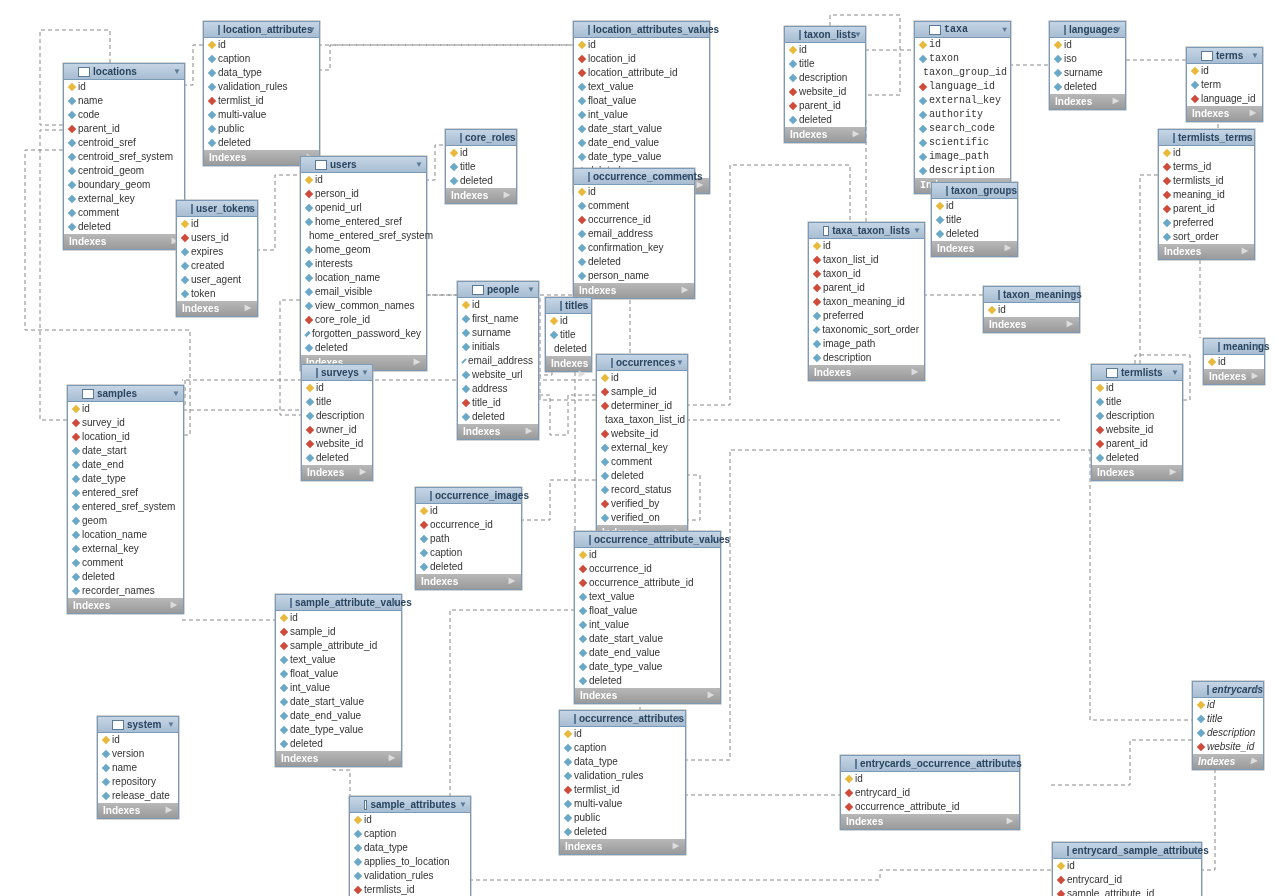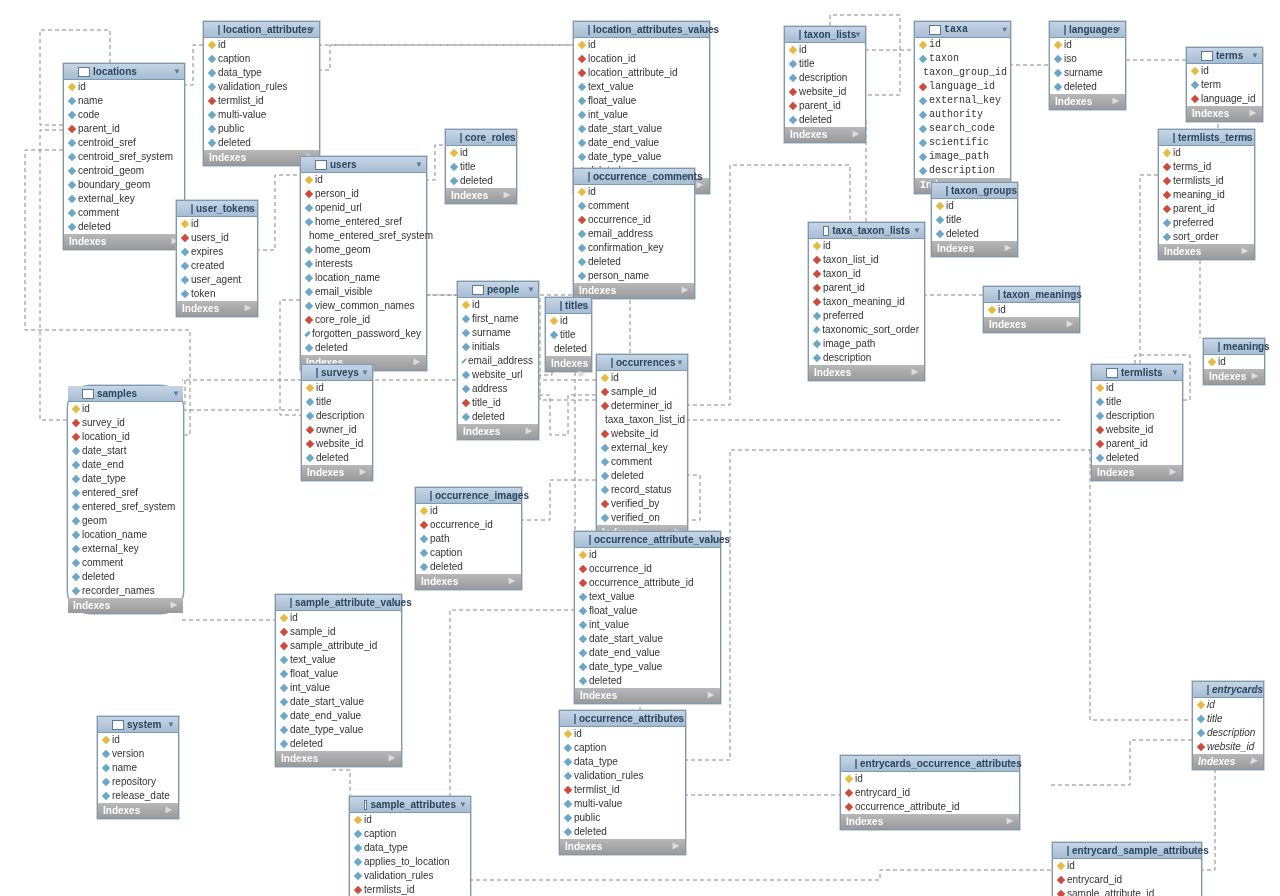--- a/index.html
+++ b/index.html
@@ -773,21 +773,21 @@
       <div class="col">
         <span class="bul fk"></span>
         <span>parent_id</span>
       </div>
       <div class="col">
         <span class="bul fld"></span>
         <span>deleted</span>
       </div>
       <div class="idx"><span>Indexes</span><span class="arr">▶</span></div>
     </div>
-    <div class="tbl" style="left: 67px; top: 385px; width: 115px; border-radius: 23px;">
+    <div class="tbl" style="left: 67px; top: 385px; width: 115px;">
       <div class="hdr">
         <span class="micon"></span>
         <span>samples</span>
         <span class="arr">▼</span>
       </div>
       <div class="col">
         <span class="bul pk"></span>
         <span>id</span>
       </div>
       <div class="col">

